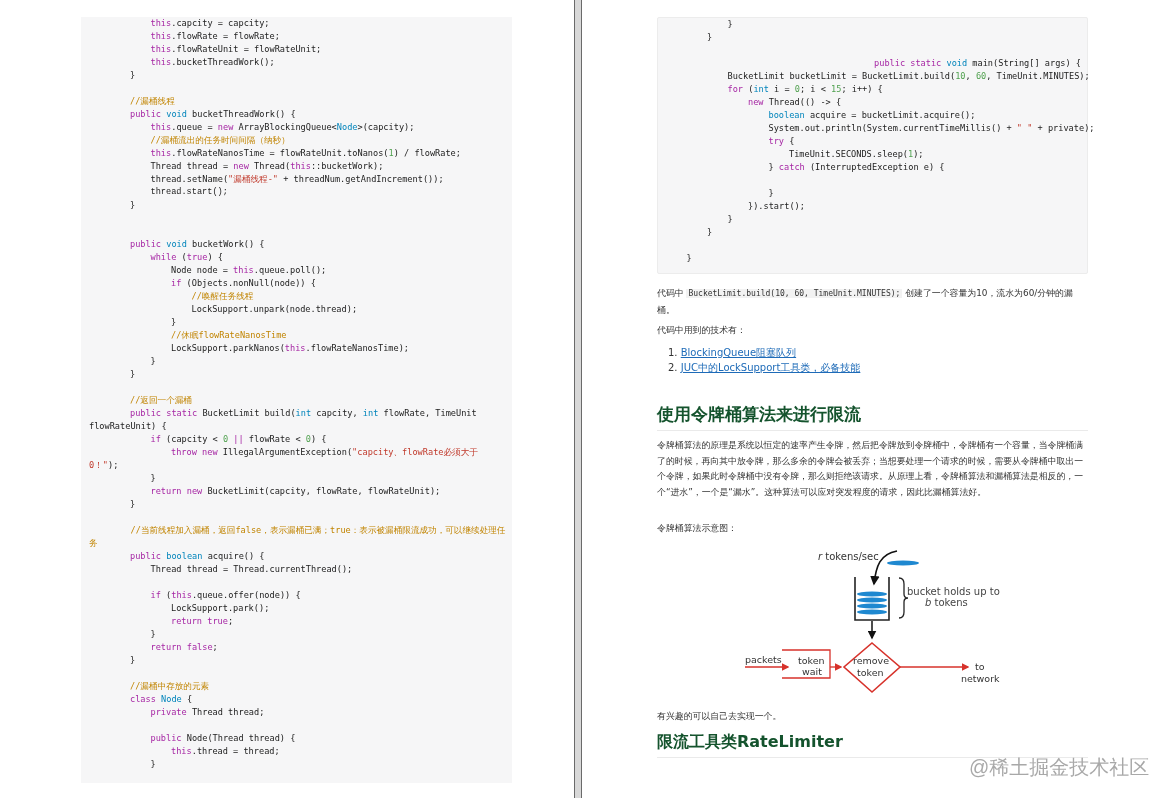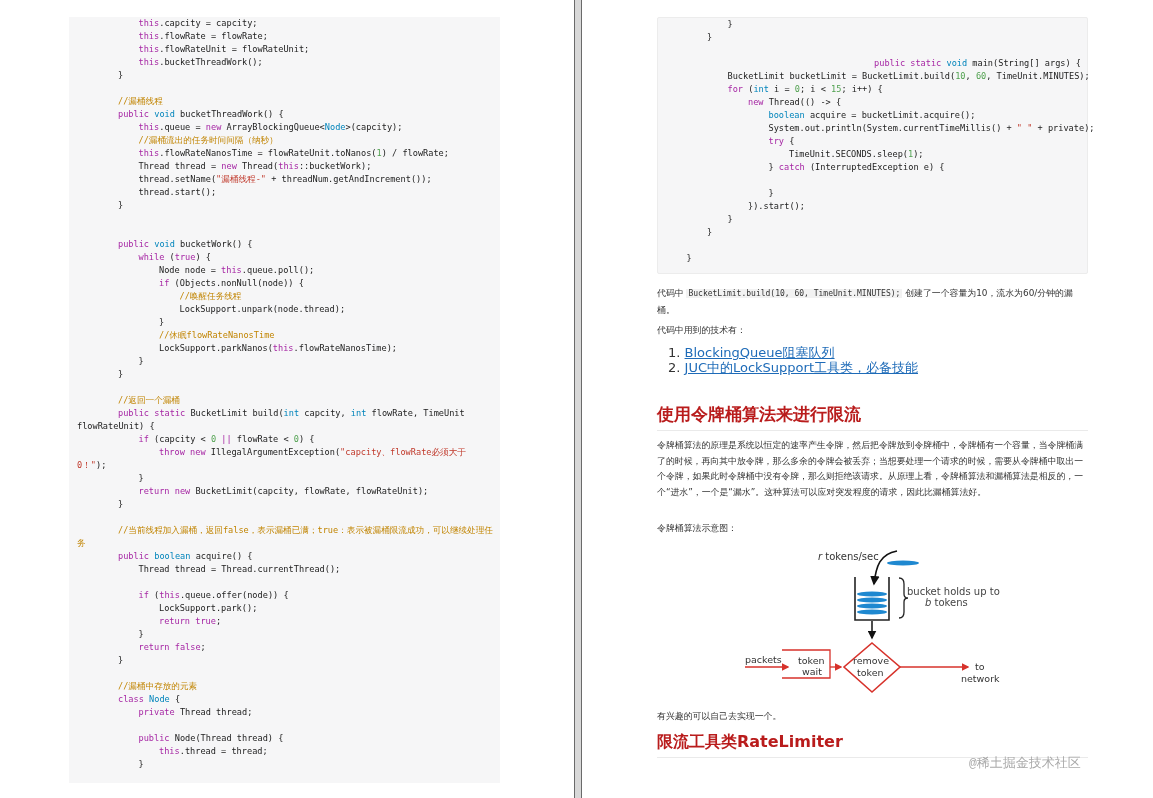--- a/index.html
+++ b/index.html
@@ -3,21 +3,21 @@
   <meta charset="utf-8">
   <style>
     html, body { margin: 0; padding: 0; }
     body {
       width: 1153px; height: 798px; overflow: hidden; position: relative;
       background: #ffffff;
       font-family: "DejaVu Sans", "Liberation Sans", sans-serif;
       color: #333;
     }
     .page { position: absolute; top: 0; height: 798px; background: #fff; }
-    .page-left { left: 0; width: 472px; }
+    .page-left { left: 12px; width: 472px; }
     .page-right { left: 582px; width: 571px; }
     .divider {
       position: absolute; left: 574px; top: 0; width: 8px; height: 798px;
       background: #d8d8d8; border-left: 1px solid #6a6a6a; border-right: 1px solid #6a6a6a;
       box-sizing: border-box;
     }
     .code {
       position: absolute; background: #f6f6f7;
       font-family: "DejaVu Sans Mono", "Liberation Mono", monospace;
       font-size: 8.6px; color: #222; box-sizing: border-box;
@@ -32,31 +32,31 @@
     .cm { color: #c18401; }
     .st { color: #c0392b; }
     .nm { color: #50a14f; }
     .prose {
       position: absolute; left: 657px; width: 431px; font-size: 8.9px; line-height: 16px; color: #333;
     }
     .inline-code {
       font-family: "DejaVu Sans Mono", "Liberation Mono", monospace; font-size: 8px;
       background: #f2f2f2; padding: 0 2px; color: #333;
     }
-    .ol { position: absolute; left: 668px; font-size: 13px; line-height: 15px; }
+    .ol { position: absolute; left: 668px; font-size: 10px; line-height: 15px; }
     .ol a { color: #1e6bb8; text-decoration: underline; }
     h2 {
-      position: absolute; margin: 0; font-weight: bold; color: #b91c1c;
+      position: absolute; margin: 0; font-weight: bold; color: #14532d;
       font-family: "DejaVu Sans", sans-serif;
     }
     .h2-token { left: 657px; top: 403px; font-size: 17px; width: 431px; border-bottom: 1px solid #eaeaea; padding-bottom: 4px; }
     .h2-rl { left: 657px; top: 732px; font-size: 16px; width: 431px; border-bottom: 1px solid #eaeaea; padding-bottom: 4px; }
     .watermark {
-      position: absolute; left: 969px; top: 754px; font-size: 13px; color: #9a9a9a; opacity: .85;
-      font-family: Liberation Mono, monospace;
+      position: absolute; left: 969px; top: 754px; font-size: 20px; color: #9a9a9a; opacity: .85;
+      font-family: Liberation Sans, sans-serif;
     }
     .diagram { position: absolute; left: 730px; top: 540px; width: 290px; height: 160px; }
     .diagram text { font-family: "DejaVu Sans", "Liberation Sans", sans-serif; }
   </style>
 </head>
 <body>
 
 <div class="page page-left">
   <div class="code code-left" id="code-left">
       <div class="line" style="top: 0px; padding-left: 61.5px;"><span class="kw">this</span><span>.capcity = capcity;</span></div>
@@ -65,21 +65,21 @@
       <div class="line" style="top: 39px; padding-left: 61.5px;"><span class="kw">this</span><span>.bucketThreadWork();</span></div>
       <div class="line" style="top: 52px; padding-left: 41px;"><span>}</span></div>
       <div class="line" style="top: 65px; padding-left: 0px;"></div>
       <div class="line" style="top: 78px; padding-left: 41px;"><span class="cm">//漏桶线程</span></div>
       <div class="line" style="top: 91px; padding-left: 41px;"><span class="kw">public </span><span class="ty">void </span><span>bucketThreadWork() {</span></div>
       <div class="line" style="top: 104px; padding-left: 61.5px;"><span class="kw">this</span><span>.queue = </span><span class="kw">new </span><span>ArrayBlockingQueue&lt;</span><span class="ty">Node</span><span>&gt;(capcity);</span></div>
       <div class="line" style="top: 117px; padding-left: 61.5px;"><span class="cm">//漏桶流出的任务时间间隔（纳秒）</span></div>
       <div class="line" style="top: 130px; padding-left: 61.5px;"><span class="kw">this</span><span>.flowRateNanosTime = flowRateUnit.toNanos(</span><span class="nm">1</span><span>) / flowRate;</span></div>
       <div class="line" style="top: 143px; padding-left: 61.5px;"><span>Thread thread = </span><span class="kw">new </span><span>Thread(</span><span class="kw">this</span><span>::bucketWork);</span></div>
       <div class="line" style="top: 156px; padding-left: 61.5px;"><span>thread.setName(</span><span class="st">"漏桶线程-"</span><span> + threadNum.getAndIncrement());</span></div>
-      <div class="line" style="top: 169px; padding-left: 61.5px;"><span>thread.start();</span></div>
+      <div class="line" style="top: 169px; padding-left: 61.5px; font-family: Liberation Mono, monospace;"><span>thread.start();</span></div>
       <div class="line" style="top: 182px; padding-left: 41px;"><span>}</span></div>
       <div class="line" style="top: 195px; padding-left: 0px;"></div>
       <div class="line" style="top: 221px; padding-left: 41px;"><span class="kw">public </span><span class="ty">void </span><span>bucketWork() {</span></div>
       <div class="line" style="top: 234px; padding-left: 61.5px;"><span class="kw">while </span><span>(</span><span class="kw">true</span><span>) {</span></div>
       <div class="line" style="top: 247px; padding-left: 82px;"><span>Node node = </span><span class="kw">this</span><span>.queue.poll();</span></div>
       <div class="line" style="top: 260px; padding-left: 82px;"><span class="kw">if </span><span>(Objects.nonNull(node)) {</span></div>
       <div class="line" style="top: 273px; padding-left: 102.5px;"><span class="cm">//唤醒任务线程</span></div>
       <div class="line" style="top: 286px; padding-left: 102.5px;"><span>LockSupport.unpark(node.thread);</span></div>
       <div class="line" style="top: 299px; padding-left: 82px;"><span>}</span></div>
       <div class="line" style="top: 312px; padding-left: 82px;"><span class="cm">//休眠flowRateNanosTime</span></div>
@@ -90,21 +90,21 @@
       <div class="line" style="top: 377px; padding-left: 41px;"><span class="cm">//返回一个漏桶</span></div>
       <div class="line" style="top: 390px; padding-left: 41px;"><span class="kw">public static </span><span>BucketLimit build(</span><span class="ty">int </span><span>capcity, </span><span class="ty">int </span><span>flowRate, TimeUnit</span></div>
       <div class="line" style="top: 403px; padding-left: 0px;"><span>flowRateUnit) {</span></div>
       <div class="line" style="top: 416px; padding-left: 61.5px;"><span class="kw">if </span><span>(capcity &lt; </span><span class="nm">0</span><span> </span><span class="kw">||</span><span> flowRate &lt; </span><span class="nm">0</span><span>) {</span></div>
       <div class="line" style="top: 429px; padding-left: 82px;"><span class="kw">throw new </span><span>IllegalArgumentException(</span><span class="st">"capcity、flowRate必须大于</span></div>
       <div class="line" style="top: 442px; padding-left: 0px;"><span class="st">0！"</span><span>);</span></div>
       <div class="line" style="top: 455px; padding-left: 61.5px;"><span>}</span></div>
       <div class="line" style="top: 468px; padding-left: 61.5px;"><span class="kw">return new </span><span>BucketLimit(capcity, flowRate, flowRateUnit);</span></div>
       <div class="line" style="top: 481px; padding-left: 41px;"><span>}</span></div>
       <div class="line" style="top: 494px; padding-left: 0px;"></div>
-      <div class="line" style="top: 507px; padding-left: 41px;"><span class="cm">//当前线程加入漏桶，返回false，表示漏桶已满；true：表示被漏桶限流成功，可以继续处理任</span></div>
+      <div class="line" style="top: 507px; padding-left: 41px; text-align: center;"><span class="cm">//当前线程加入漏桶，返回false，表示漏桶已满；true：表示被漏桶限流成功，可以继续处理任</span></div>
       <div class="line" style="top: 520px; padding-left: 0px;"><span class="cm">务</span></div>
       <div class="line" style="top: 533px; padding-left: 41px;"><span class="kw">public </span><span class="ty">boolean </span><span>acquire() {</span></div>
       <div class="line" style="top: 546px; padding-left: 61.5px;"><span>Thread thread = Thread.currentThread();</span></div>
       <div class="line" style="top: 572px; padding-left: 61.5px;"><span class="kw">if </span><span>(</span><span class="kw">this</span><span>.queue.offer(node)) {</span></div>
       <div class="line" style="top: 585px; padding-left: 82px;"><span>LockSupport.park();</span></div>
       <div class="line" style="top: 598px; padding-left: 82px;"><span class="kw">return true</span><span>;</span></div>
       <div class="line" style="top: 611px; padding-left: 61.5px;"><span>}</span></div>
       <div class="line" style="top: 624px; padding-left: 61.5px;"><span class="kw">return false</span><span>;</span></div>
       <div class="line" style="top: 637px; padding-left: 41px;"><span>}</span></div>
       <div class="line" style="top: 650px; padding-left: 0px;"></div>

